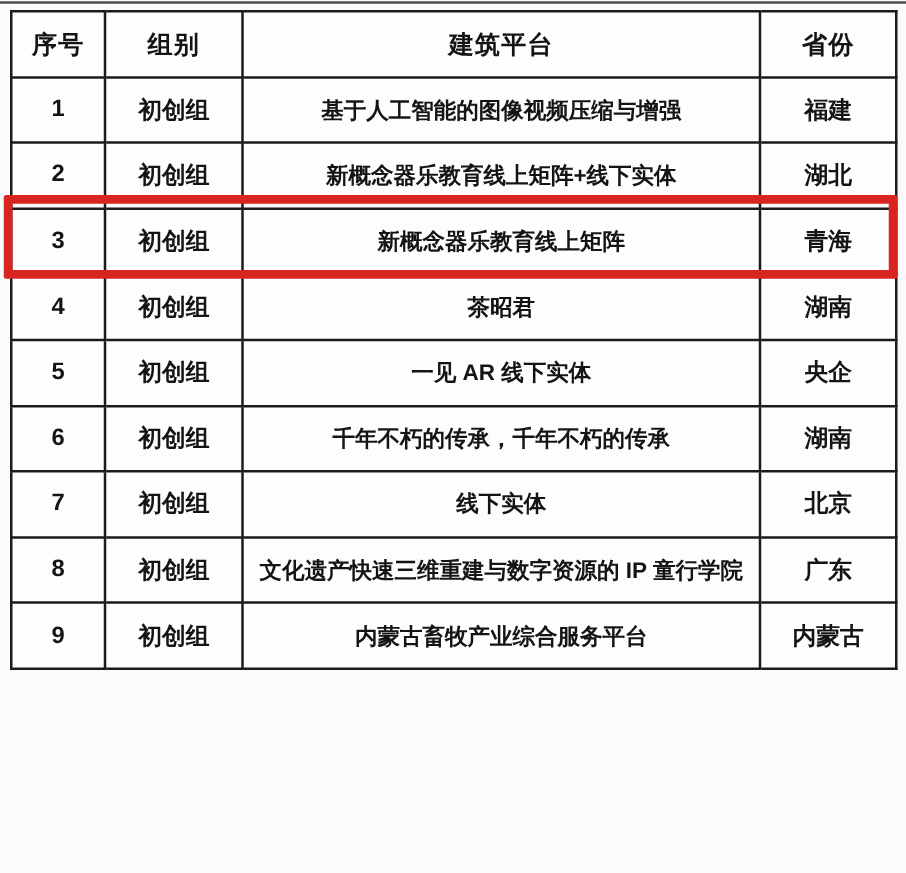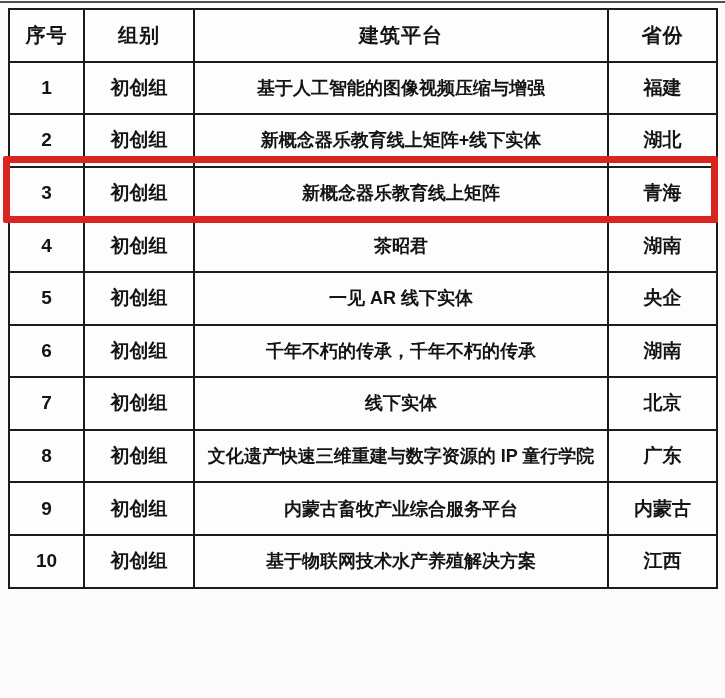--- a/index.html
+++ b/index.html
@@ -141,22 +141,16 @@
         <td class="group-cell">初创组</td>
         <td class="project-cell">文化遗产快速三维重建与数字资源的 IP 童行学院</td>
         <td class="province-cell">广东</td>
       </tr>
       <tr>
         <td class="serial-cell">9</td>
         <td class="group-cell">初创组</td>
         <td class="project-cell">内蒙古畜牧产业综合服务平台</td>
         <td class="province-cell">内蒙古</td>
       </tr>
-      <tr>
-        <td class="serial-cell">10</td>
-        <td class="group-cell">初创组</td>
-        <td class="project-cell">基于物联网技术水产养殖解决方案</td>
-        <td class="province-cell">江西</td>
-      </tr>
     </tbody>
 </table>
 
 <div class="highlight-box" style="border-color: rgb(217, 37, 31);"></div>
 
 </body></html>

